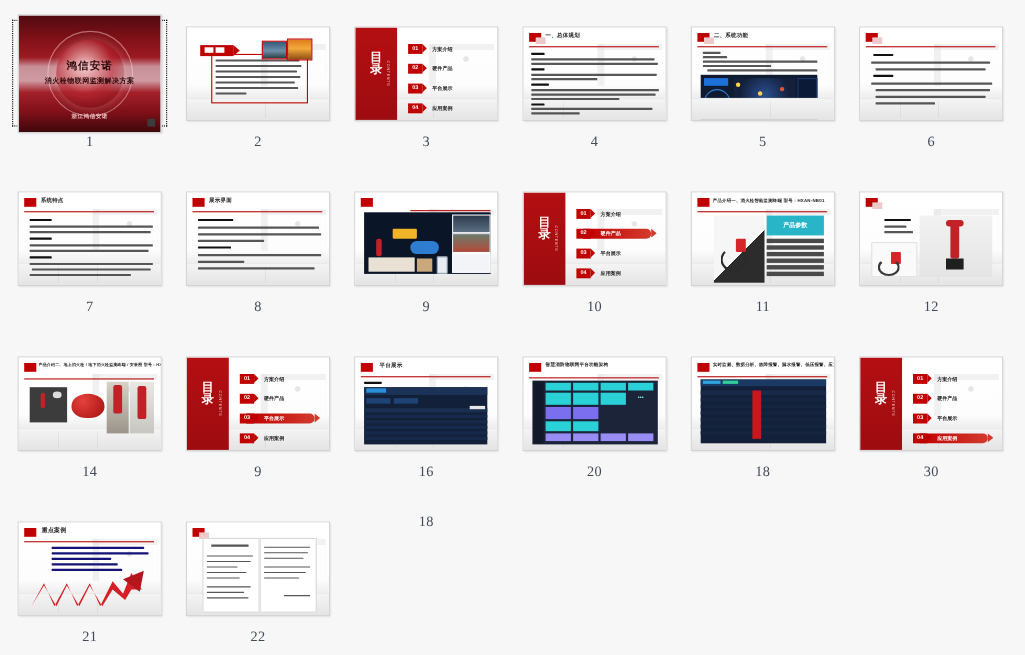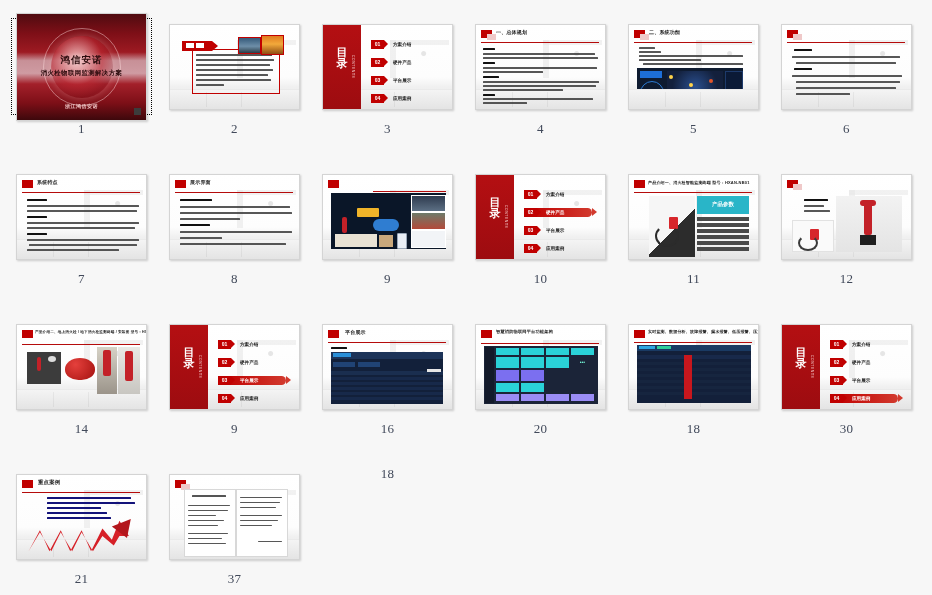--- a/index.html
+++ b/index.html
@@ -738,21 +738,21 @@
             <div class="txtline" style="left:70px;top:22px;width:42px;height:1.6px;"></div>
             <div class="txtline" style="left:70px;top:27px;width:40px;height:1.6px;"></div>
             <div class="txtline" style="left:70px;top:32px;width:36px;height:1.6px;"></div>
             <div class="txtline" style="left:70px;top:40px;width:42px;height:1.6px;"></div>
             <div class="txtline" style="left:70px;top:45px;width:38px;height:1.6px;"></div>
             <div class="txtline" style="left:70px;top:50px;width:32px;height:1.6px;"></div>
             <div class="txtline" style="left:88px;top:66px;width:24px;height:1.6px;"></div>
           </div>
         </div>
       </div>
-      <div class="num">37</div>
+      <div class="num">22</div>
     </div>
 
     <div class="cell">
       <div class="num">18</div>
     </div>
 
   </div>
 </div>
 
 </body></html>

